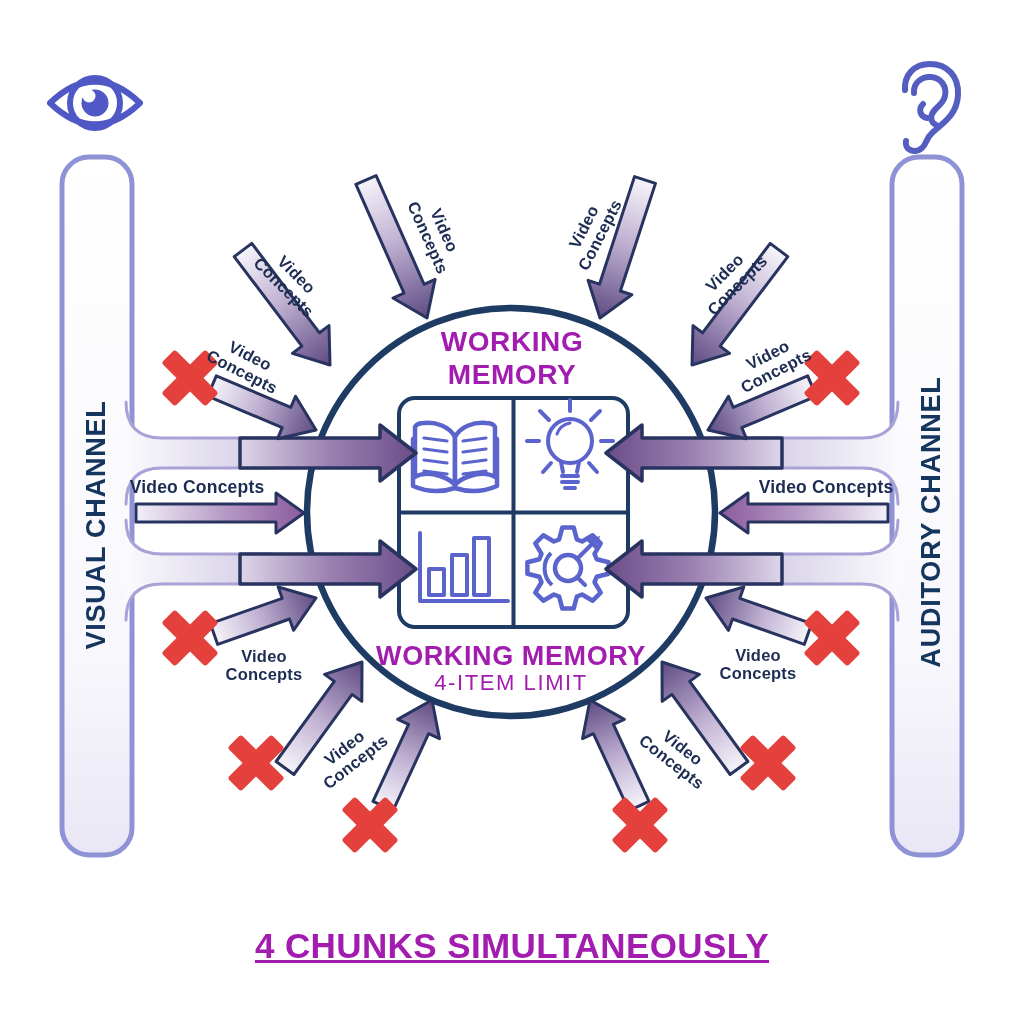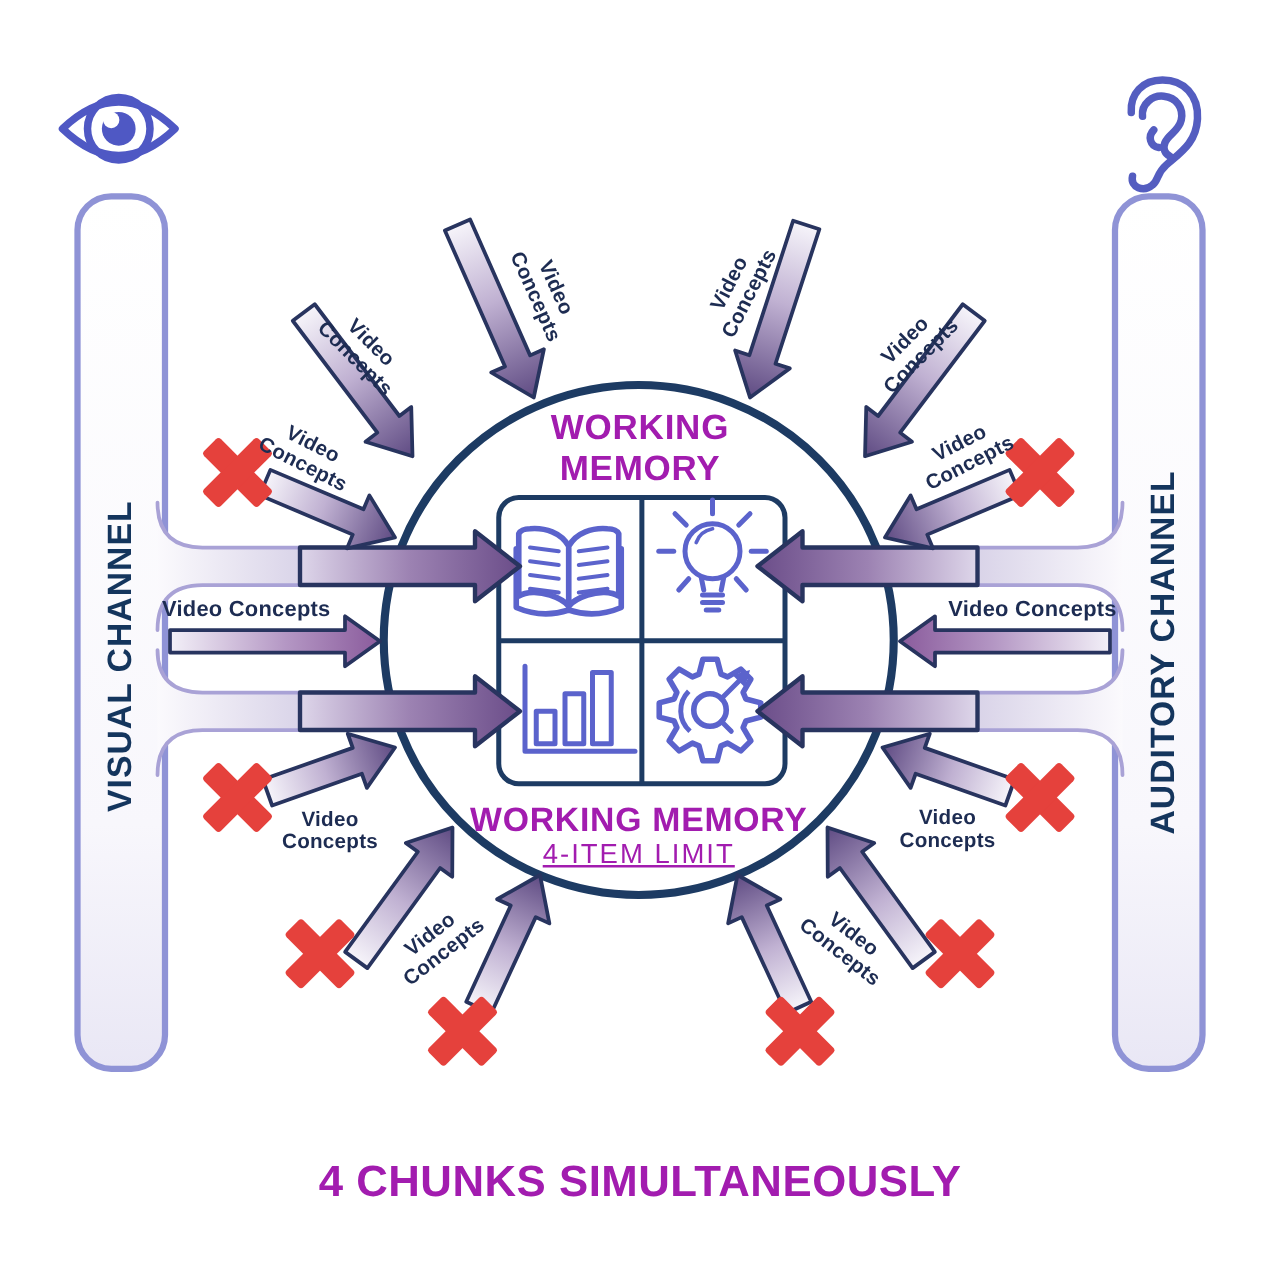--- a/index.html
+++ b/index.html
@@ -9,21 +9,21 @@
   .txt{position:absolute;color:#a21caf;}
   .vc{position:absolute;text-align:center;font-weight:700;color:#1d2c52;
       transform-origin:center center;}
   .vc2{width:94px;font-size:16.5px;line-height:1.12;letter-spacing:.2px;}
   .vc1{white-space:nowrap;font-size:17.5px;letter-spacing:.2px;}
   .channel-label{font-size:27px;font-weight:800;letter-spacing:.8px;white-space:nowrap;
       color:#14355d;}
   .wm-top{width:250px;text-align:center;font-size:28px;line-height:1.17;font-weight:800;
       letter-spacing:.6px;}
   .wm-bottom{white-space:nowrap;text-align:center;font-size:27px;font-weight:800;letter-spacing:.6px;}
-  .wm-limit{white-space:nowrap;text-align:center;font-size:22px;font-weight:500;letter-spacing:1.6px;text-decoration:underline;}
+  .wm-limit{white-space:nowrap;text-align:center;font-size:22px;font-weight:500;letter-spacing:1.6px;}
   .headline{width:1024px;text-align:center;font-size:35px;line-height:1.05;font-weight:800;
       letter-spacing:.4px;}
   .center{transform:translate(-50%,-50%);}
 </style>
 </head>
 <body>
 
 <div class="stage">
 
   <svg class="diagram" id="diagram" viewBox="0 0 1024 1024">
@@ -296,14 +296,14 @@
   <div class="vc vc2" style="left:731px;top:279px;transform:translate(-50%,-50%) rotate(-45deg);">Video Concepts</div>
   <div class="vc vc2" style="left:246px;top:364px;transform:translate(-50%,-50%) rotate(27deg);">Video Concepts</div>
   <div class="vc vc2" style="left:772px;top:363px;transform:translate(-50%,-50%) rotate(-27deg);">Video Concepts</div>
   <div class="vc vc1" style="left:197px;top:487px;transform:translate(-50%,-50%);">Video Concepts</div>
   <div class="vc vc1" style="left:826px;top:487px;transform:translate(-50%,-50%);">Video Concepts</div>
   <div class="vc vc2" style="left:264px;top:665px;transform:translate(-50%,-50%);">Video Concepts</div>
   <div class="vc vc2" style="left:758px;top:664px;transform:translate(-50%,-50%);">Video Concepts</div>
   <div class="vc vc2" style="left:350px;top:755px;transform:translate(-50%,-50%) rotate(-38deg);">Video Concepts</div>
   <div class="vc vc2" style="left:677px;top:755px;transform:translate(-50%,-50%) rotate(38deg);">Video Concepts</div>
 
-  <div class="txt headline" style="left:0;top:928px;">4 CHUNKS SIMULTANEOUSLY</div>
+  <div class="txt headline" style="left:0;top:928px;text-decoration:underline;">4 CHUNKS SIMULTANEOUSLY</div>
 </div>
 
 </body></html>

